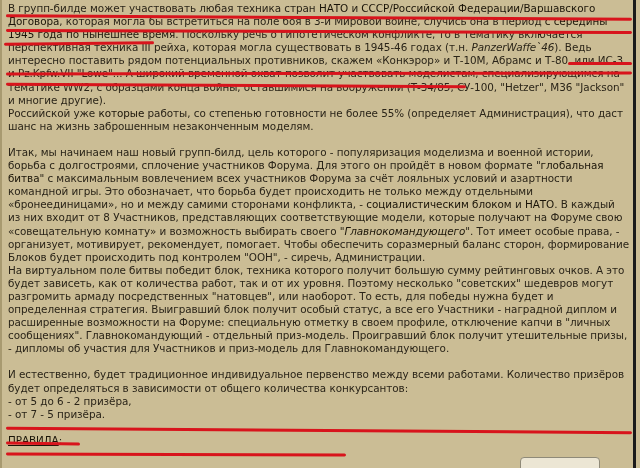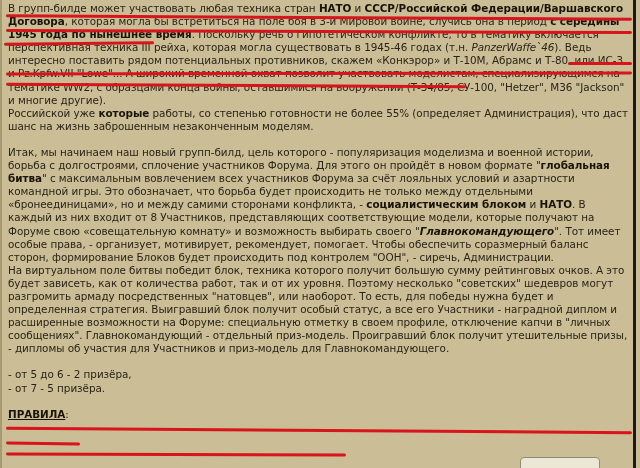--- a/index.html
+++ b/index.html
@@ -17,21 +17,21 @@
     box-sizing: border-box;
     background: #cbbd95;
   }
   .post {
     position: absolute; left: 6px; top: 2px; width: 622px;
     line-height: 13.1px;
     letter-spacing: -0.05px;
   }
   .post p { margin: 0; }
   .gap { height: 13px; }
-  b { font-weight: bold; color: #1a1408; }
+  b { font-weight: normal; color: #1a1408; }
   i { font-style: italic; }
   .ul { text-decoration: underline; }
   .rule {
     position: absolute; height: 3px; background: #d8141c; border-radius: 2px;
   }
   .btn-partial {
     position: absolute; left: 518px; top: 457px; width: 78px; height: 14px;
     border: 1px solid #8f8a78; border-radius: 4px; background: #ece6d4;
   }
 </style>
@@ -52,20 +52,21 @@
     <div class="gap"></div>
 
     <p>
       <span>Итак, мы начинаем наш новый групп-билд, цель которого - популяризация моделизма и военной истории, борьба с долгостроями, сплочение участников Форума. Для этого он пройдёт в новом формате "</span><b>глобальная битва</b><span>" с максимальным вовлечением всех участников Форума за счёт лояльных условий и азартности командной игры. Это обозначает, что борьба будет происходить не только между отдельными «бронеединицами», но и между самими сторонами конфликта, - </span><b>социалистическим блоком</b><span> и </span><b>НАТО</b><span>. В каждый из них входит от 8 Участников, представляющих соответствующие модели, которые получают на Форуме свою «совещательную комнату» и возможность выбирать своего "</span><b><i>Главнокомандующего</i></b><span>". Тот имеет особые права, - организует, мотивирует, рекомендует, помогает. Чтобы обеспечить соразмерный баланс сторон, формирование Блоков будет происходить под контролем "ООН", - сиречь, Администрации.</span>
     </p>
 
     <p>На виртуальном поле битвы победит блок, техника которого получит большую сумму рейтинговых очков. А это будет зависеть, как от количества работ, так и от их уровня. Поэтому несколько "советских" шедевров могут разгромить армаду посредственных "натовцев", или наоборот. То есть, для победы нужна будет и определенная стратегия. Выигравший блок получит особый статус, а все его Участники - наградной диплом и расширенные возможности на Форуме: специальную отметку в своем профиле, отключение капчи в "личных сообщениях". Главнокомандующий - отдельный приз-модель. Проигравший блок получит утешительные призы, - дипломы об участия для Участников и приз-модель для Главнокомандующего.</p>
 
     <div class="gap"></div>
 
+    <p>И естественно, будет традиционное индивидуальное первенство между всеми работами. Количество призёров будет определяться в зависимости от общего количества конкурсантов:</p>
     <p>- от 5 до 6 - 2 призёра,</p>
     <p>- от 7 - 5 призёра.</p>
 
     <div class="gap"></div>
 
     <p><b class="ul">ПРАВИЛА</b><span>:</span></p>
 
   </div>
 
   <div class="rule" style="left:4px;top:16px;width:626px;transform:rotate(0.3deg);"></div>

